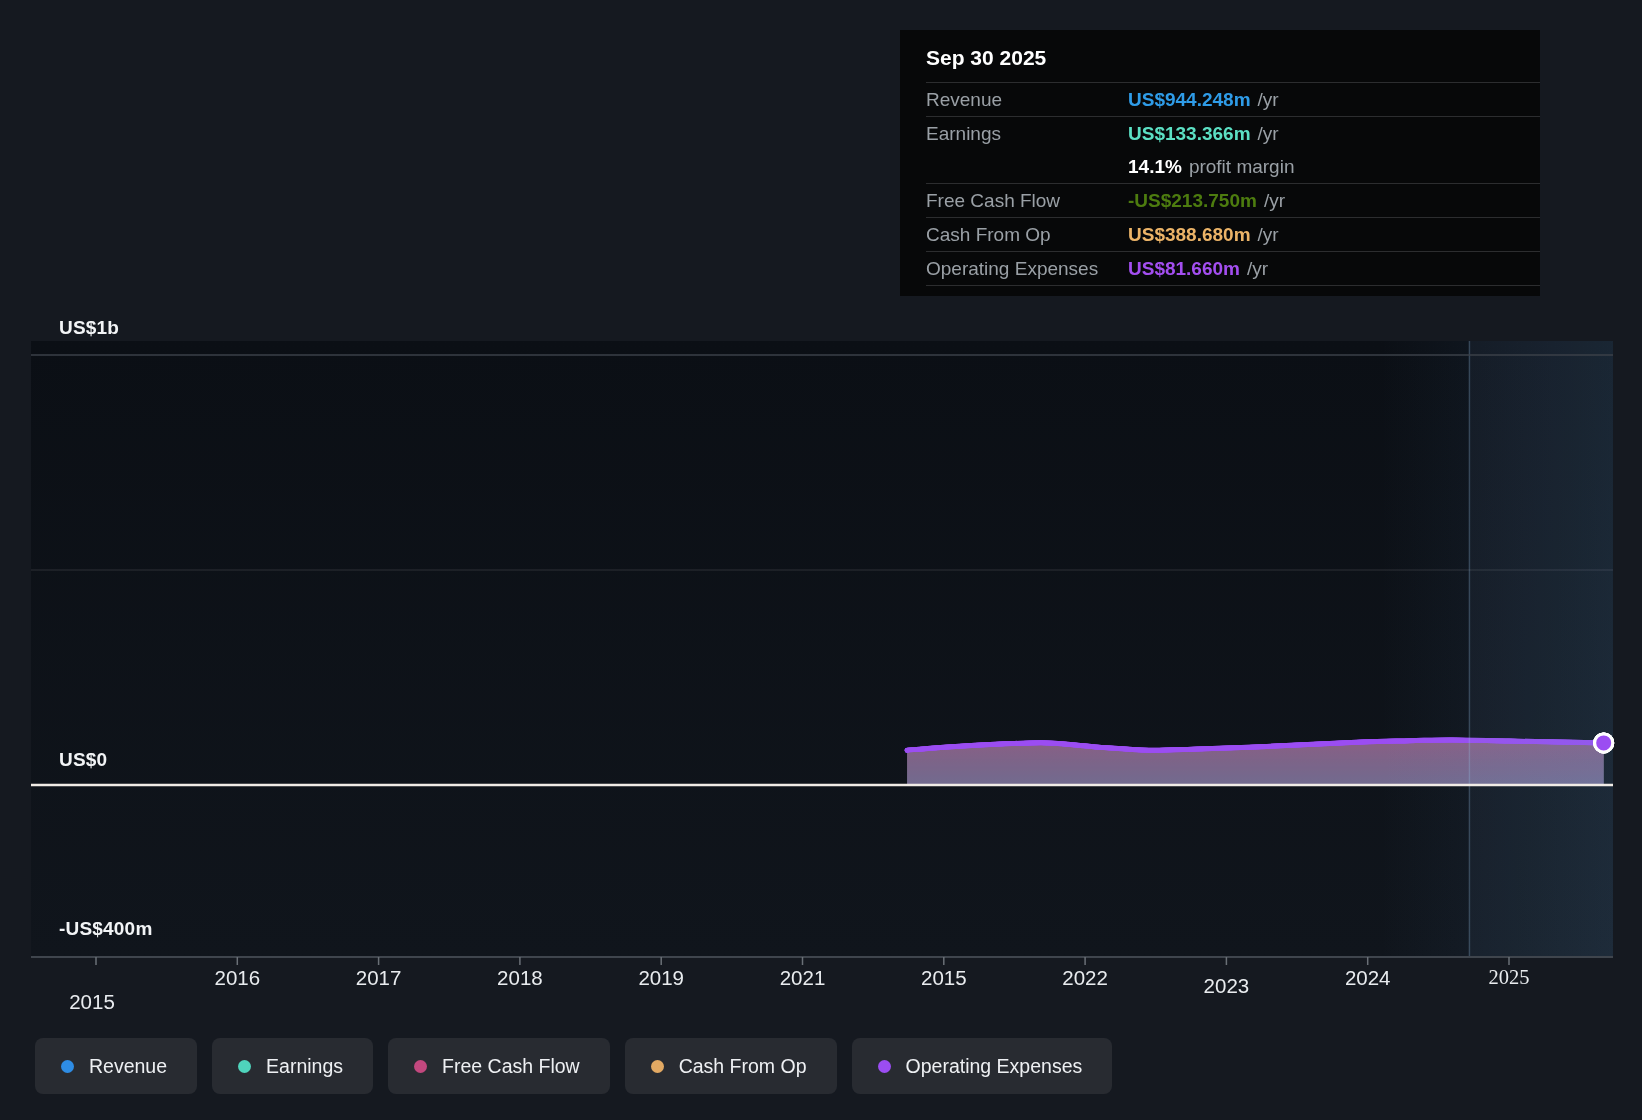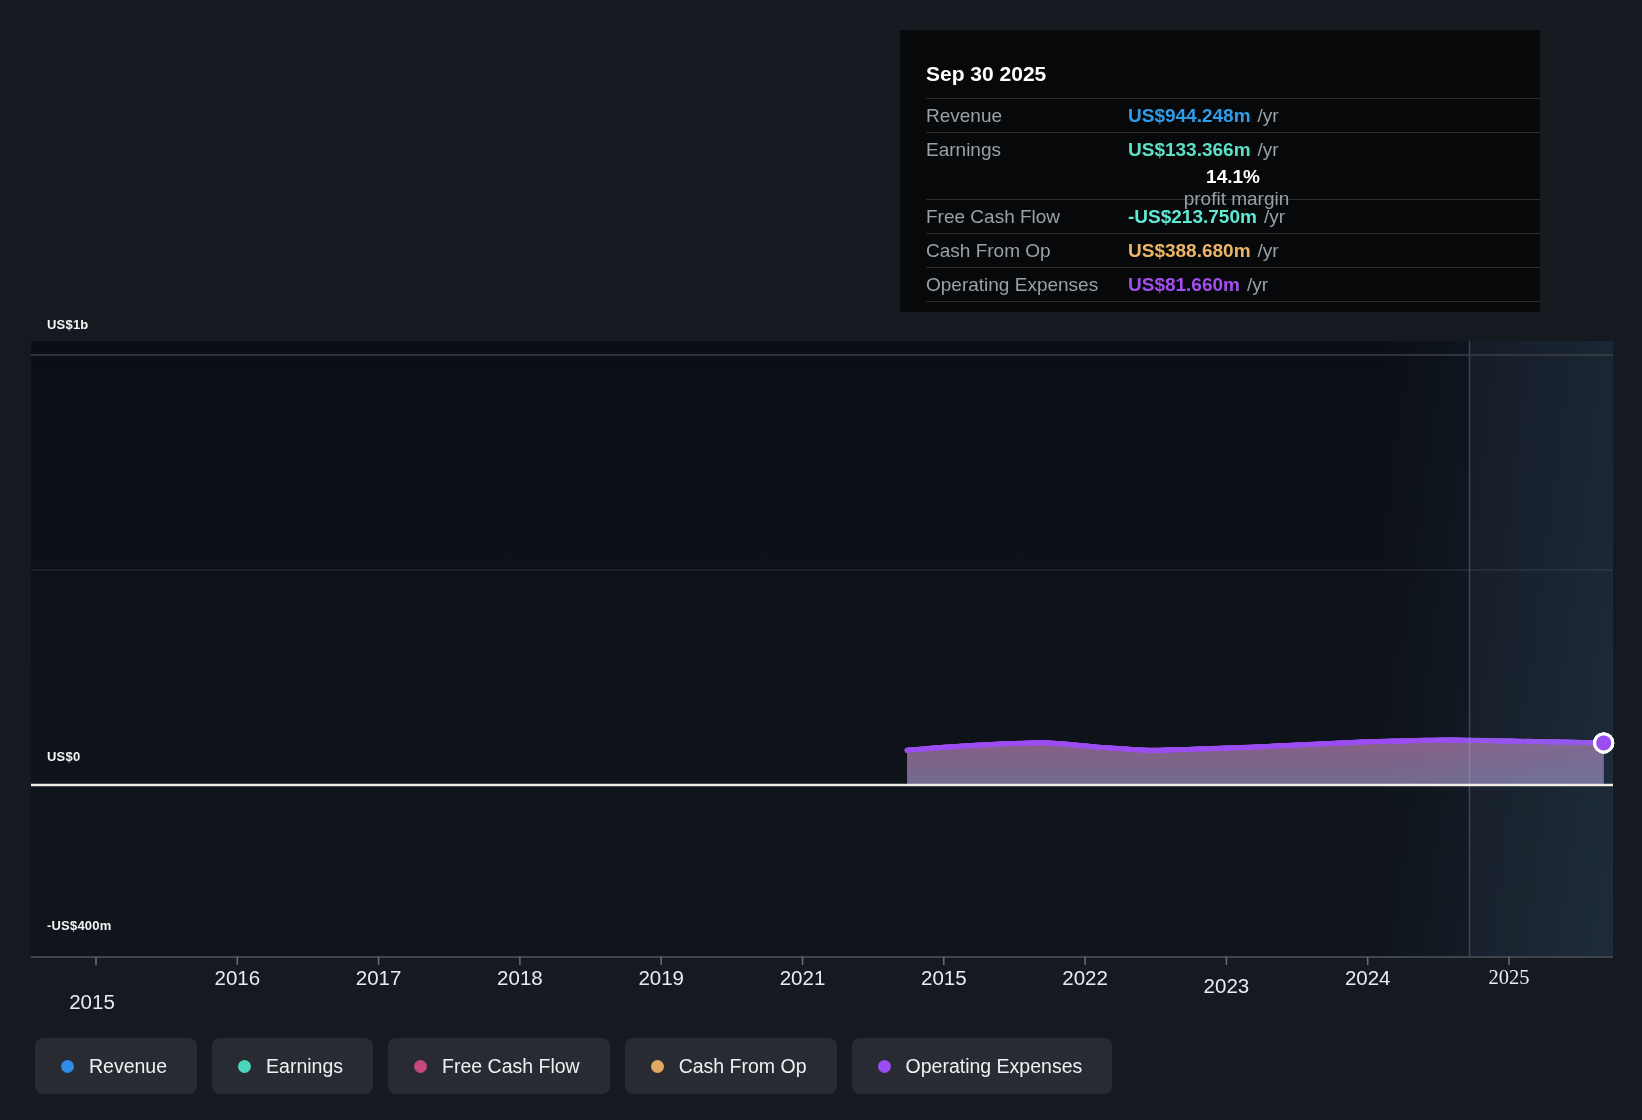--- a/index.html
+++ b/index.html
@@ -1,29 +1,29 @@
 <!DOCTYPE html>
 <html><head>
 <meta charset="utf-8">
 <style>
   html,body{margin:0;padding:0;background:#151920;}
   body{width:1642px;height:1120px;position:relative;overflow:hidden;
        font-family:"Liberation Sans",sans-serif;-webkit-font-smoothing:antialiased;}
   #chart-svg{position:absolute;left:0;top:0;}
-  .ylab{position:absolute;left:47px;font-size:13px;font-weight:bold;color:#f2f4f6;letter-spacing:.2px;}
+  .ylab{position:absolute;left:59px;font-size:19px;font-weight:bold;color:#f2f4f6;letter-spacing:.2px;}
   .ylab-top{top:317px;} .ylab-zero{top:749px;} .ylab-bottom{top:918px;}
   .xlab{position:absolute;top:966px;width:90px;margin-left:-45px;text-align:center;
         font-size:20.5px;font-weight:500;color:#e9ecef;}
   
   .tip{position:absolute;left:900px;top:30px;width:640px;background:#070809;
-       padding:24px 0 6px 0;box-sizing:border-box;}
+       padding:8px 0 6px 0;box-sizing:border-box;}
   .tip-title{color:#ffffff;font-size:21px;font-weight:bold;padding:8px 0 12px 26px;}
   .tip-row{display:flex;align-items:center;height:33px;margin-left:26px;
            border-top:1px solid #2c2d2f;font-size:19px;}
-  .tip-row.no-sep{border-top:none;flex-direction:column;}
+  .tip-row.no-sep{border-top:none;}
   .tip-label{width:202px;color:#9aa0a6;flex:0 0 auto;}
   .tip-value{font-weight:bold;}
   .tip-suffix{color:#9aa0a6;margin-left:7px;}
   .tip-end{margin-left:26px;border-top:1px solid #2c2d2f;height:4px;}
   
   .legend{position:absolute;left:35px;top:1038px;display:flex;gap:15px;}
   .leg-item{background:#282b31;border-radius:8px;height:56px;display:flex;align-items:center;
             gap:15px;padding:0 30px 0 26px;font-size:19.5px;color:#eef0f3;cursor:pointer;}
   .leg-dot{width:13px;height:13px;border-radius:50%;flex:0 0 auto;}
 </style>
@@ -116,21 +116,21 @@
         <span class="tip-value" style="color: rgb(92, 224, 196);">US$133.366m</span>
         <span class="tip-suffix">/yr</span>
       </div>
       <div class="tip-row no-sep">
         <span class="tip-label"></span>
         <span class="tip-value" style="color: rgb(255, 255, 255);">14.1%</span>
         <span class="tip-suffix">profit margin</span>
       </div>
       <div class="tip-row">
         <span class="tip-label">Free Cash Flow</span>
-        <span class="tip-value" style="color: #5eead4;">-US$213.750m</span>
+        <span class="tip-value" style="color: #4d7c0f;">-US$213.750m</span>
         <span class="tip-suffix">/yr</span>
       </div>
       <div class="tip-row">
         <span class="tip-label">Cash From Op</span>
         <span class="tip-value" style="color: rgb(236, 180, 104);">US$388.680m</span>
         <span class="tip-suffix">/yr</span>
       </div>
       <div class="tip-row">
         <span class="tip-label">Operating Expenses</span>
         <span class="tip-value" style="color: rgb(163, 78, 240);">US$81.660m</span>

